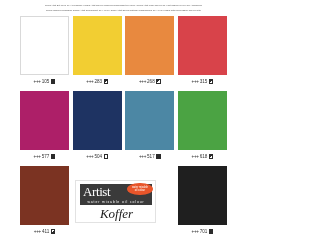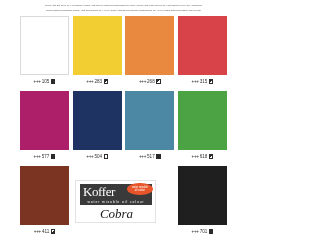--- a/index.html
+++ b/index.html
@@ -281,28 +281,28 @@
         <div class="caption">
           <span class="stars">+++</span>
           <span class="code">411</span>
           <span class="opacity-icon semi-transparent"></span>
         </div>
       </div>
 
       <div class="logo-cell">
         <div class="logo">
           <div class="logo-top">
-            <span class="logo-wordmark">Koffer</span>
+            <span class="logo-wordmark">Artist</span>
           </div>
           <div class="logo-badge">
             <span>water mixable</span>
             <span>oil colour</span>
           </div>
           <div class="logo-tagline">water mixable oil colour</div>
-          <div class="logo-artist">Cobra</div>
+          <div class="logo-artist">Koffer</div>
         </div>
       </div>
 
       <div class="cell">
         <div class="swatch" style="background:#1F1F1F"></div>
         <div class="caption">
           <span class="stars">+++</span>
           <span class="code">701</span>
           <span class="opacity-icon opaque"></span>
         </div>

